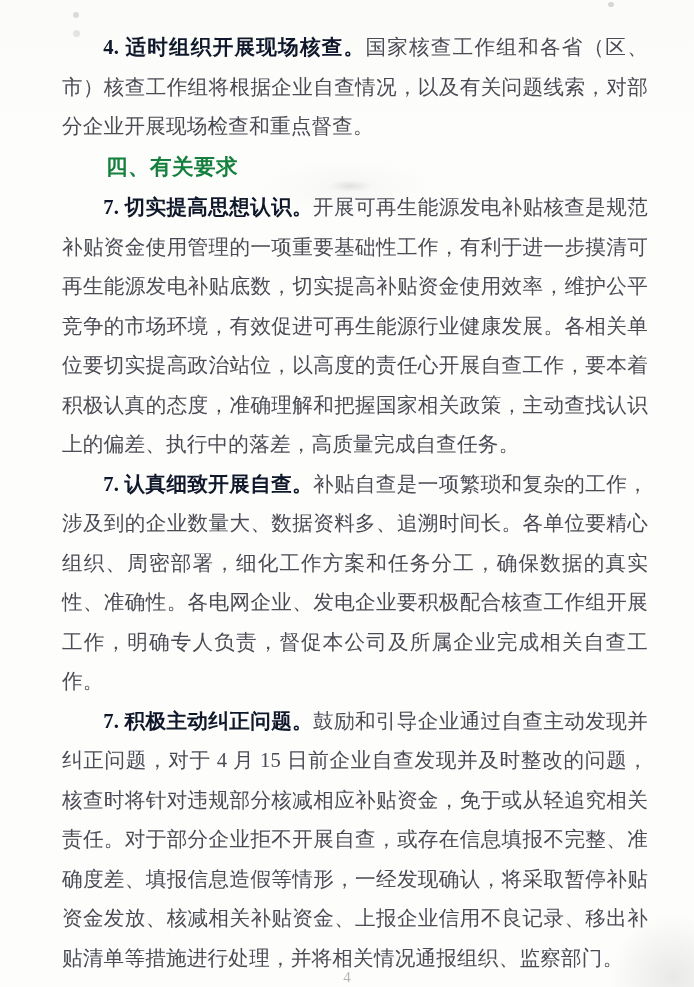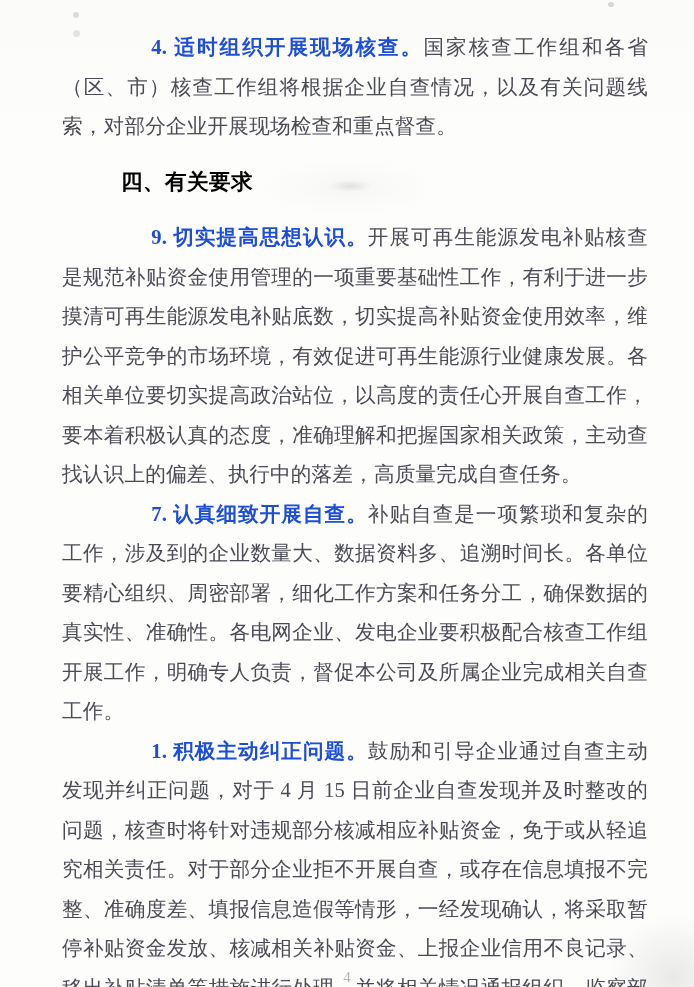--- a/index.html
+++ b/index.html
@@ -37,31 +37,30 @@
     color: #4a4b54;
     text-align: justify;
     letter-spacing: 0.2px;
   }
   .text-block p {
     margin: 0;
     text-indent: 2em;
   }
   .lead {
     font-weight: 700;
-    color: #1d4ed8;
+    color: #0f172a;
     font-synthesis: weight;
-    margin-left: 48px;
   }
   .section-heading {
-    margin: 16px;
+    margin: 1px;
     font-size: 21.5px;
     line-height: 39.5px;
     text-indent: 2em;
     font-weight: 700;
-    color: #000000;
+    color: #15803d;
     letter-spacing: 0.5px;
   }
   .page-number {
     position: absolute;
     left: 0;
     right: 0;
     bottom: -4px;
     height: 22px;
     text-align: center;
     font-size: 15px;
@@ -90,23 +89,23 @@
   <div class="smudge speck-a"></div>
   <div class="smudge speck-b"></div>
   <div class="smudge speck-c"></div>
 
   <div class="text-block">
 
     <p><span class="lead">4. 适时组织开展现场核查。</span><span>国家核查工作组和各省（区、市）核查工作组将根据企业自查情况，以及有关问题线索，对部分企业开展现场检查和重点督查。</span></p>
 
     <h2 class="section-heading">四、有关要求</h2>
 
-    <p><span class="lead">9. 切实提高思想认识。</span><span>开展可再生能源发电补贴核查是规范补贴资金使用管理的一项重要基础性工作，有利于进一步摸清可再生能源发电补贴底数，切实提高补贴资金使用效率，维护公平竞争的市场环境，有效促进可再生能源行业健康发展。各相关单位要切实提高政治站位，以高度的责任心开展自查工作，要本着积极认真的态度，准确理解和把握国家相关政策，主动查找认识上的偏差、执行中的落差，高质量完成自查任务。</span></p>
+    <p><span class="lead">7. 切实提高思想认识。</span><span>开展可再生能源发电补贴核查是规范补贴资金使用管理的一项重要基础性工作，有利于进一步摸清可再生能源发电补贴底数，切实提高补贴资金使用效率，维护公平竞争的市场环境，有效促进可再生能源行业健康发展。各相关单位要切实提高政治站位，以高度的责任心开展自查工作，要本着积极认真的态度，准确理解和把握国家相关政策，主动查找认识上的偏差、执行中的落差，高质量完成自查任务。</span></p>
 
     <p><span class="lead">7. 认真细致开展自查。</span><span>补贴自查是一项繁琐和复杂的工作，涉及到的企业数量大、数据资料多、追溯时间长。各单位要精心组织、周密部署，细化工作方案和任务分工，确保数据的真实性、准确性。各电网企业、发电企业要积极配合核查工作组开展工作，明确专人负责，督促本公司及所属企业完成相关自查工作。</span></p>
 
-    <p><span class="lead">1. 积极主动纠正问题。</span><span>鼓励和引导企业通过自查主动发现并纠正问题，对于 4 月 15 日前企业自查发现并及时整改的问题，核查时将针对违规部分核减相应补贴资金，免于或从轻追究相关责任。对于部分企业拒不开展自查，或存在信息填报不完整、准确度差、填报信息造假等情形，一经发现确认，将采取暂停补贴资金发放、核减相关补贴资金、上报企业信用不良记录、移出补贴清单等措施进行处理，并将相关情况通报组织、监察部门。</span></p>
+    <p><span class="lead">7. 积极主动纠正问题。</span><span>鼓励和引导企业通过自查主动发现并纠正问题，对于 4 月 15 日前企业自查发现并及时整改的问题，核查时将针对违规部分核减相应补贴资金，免于或从轻追究相关责任。对于部分企业拒不开展自查，或存在信息填报不完整、准确度差、填报信息造假等情形，一经发现确认，将采取暂停补贴资金发放、核减相关补贴资金、上报企业信用不良记录、移出补贴清单等措施进行处理，并将相关情况通报组织、监察部门。</span></p>
 
   </div>
 
   <div class="page-number">4</div>
 
 </div>
 
 </body></html>

